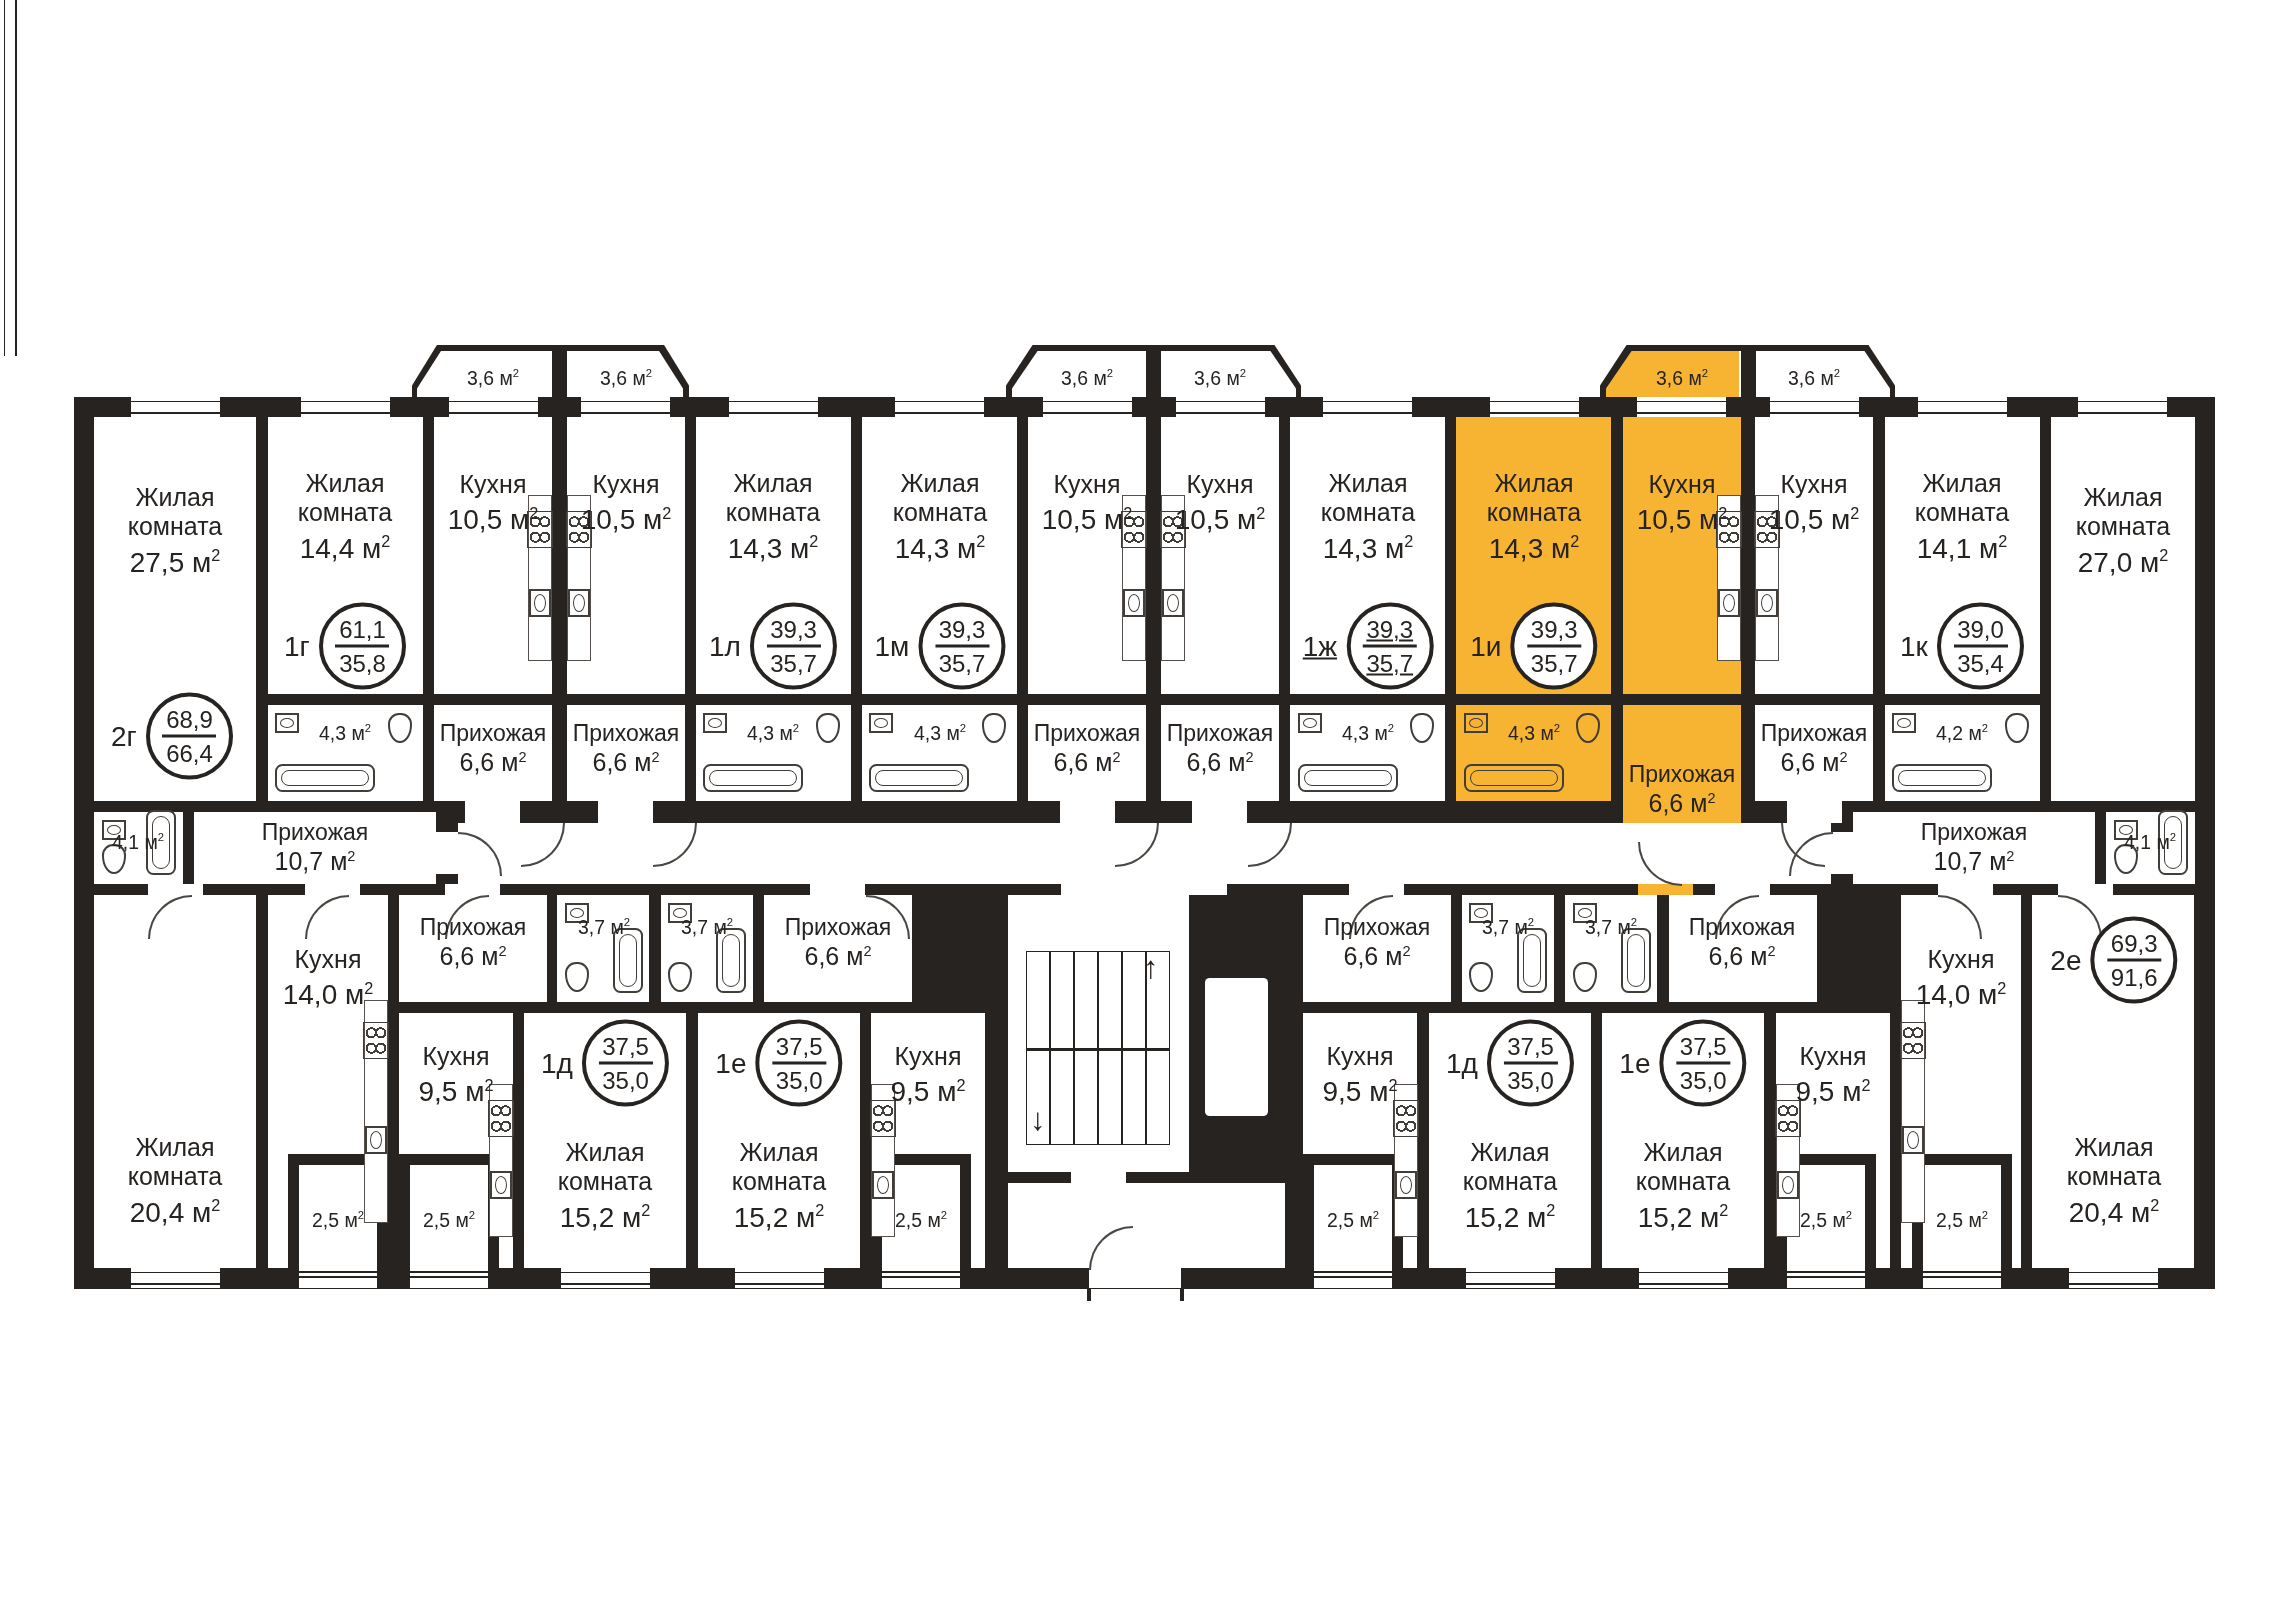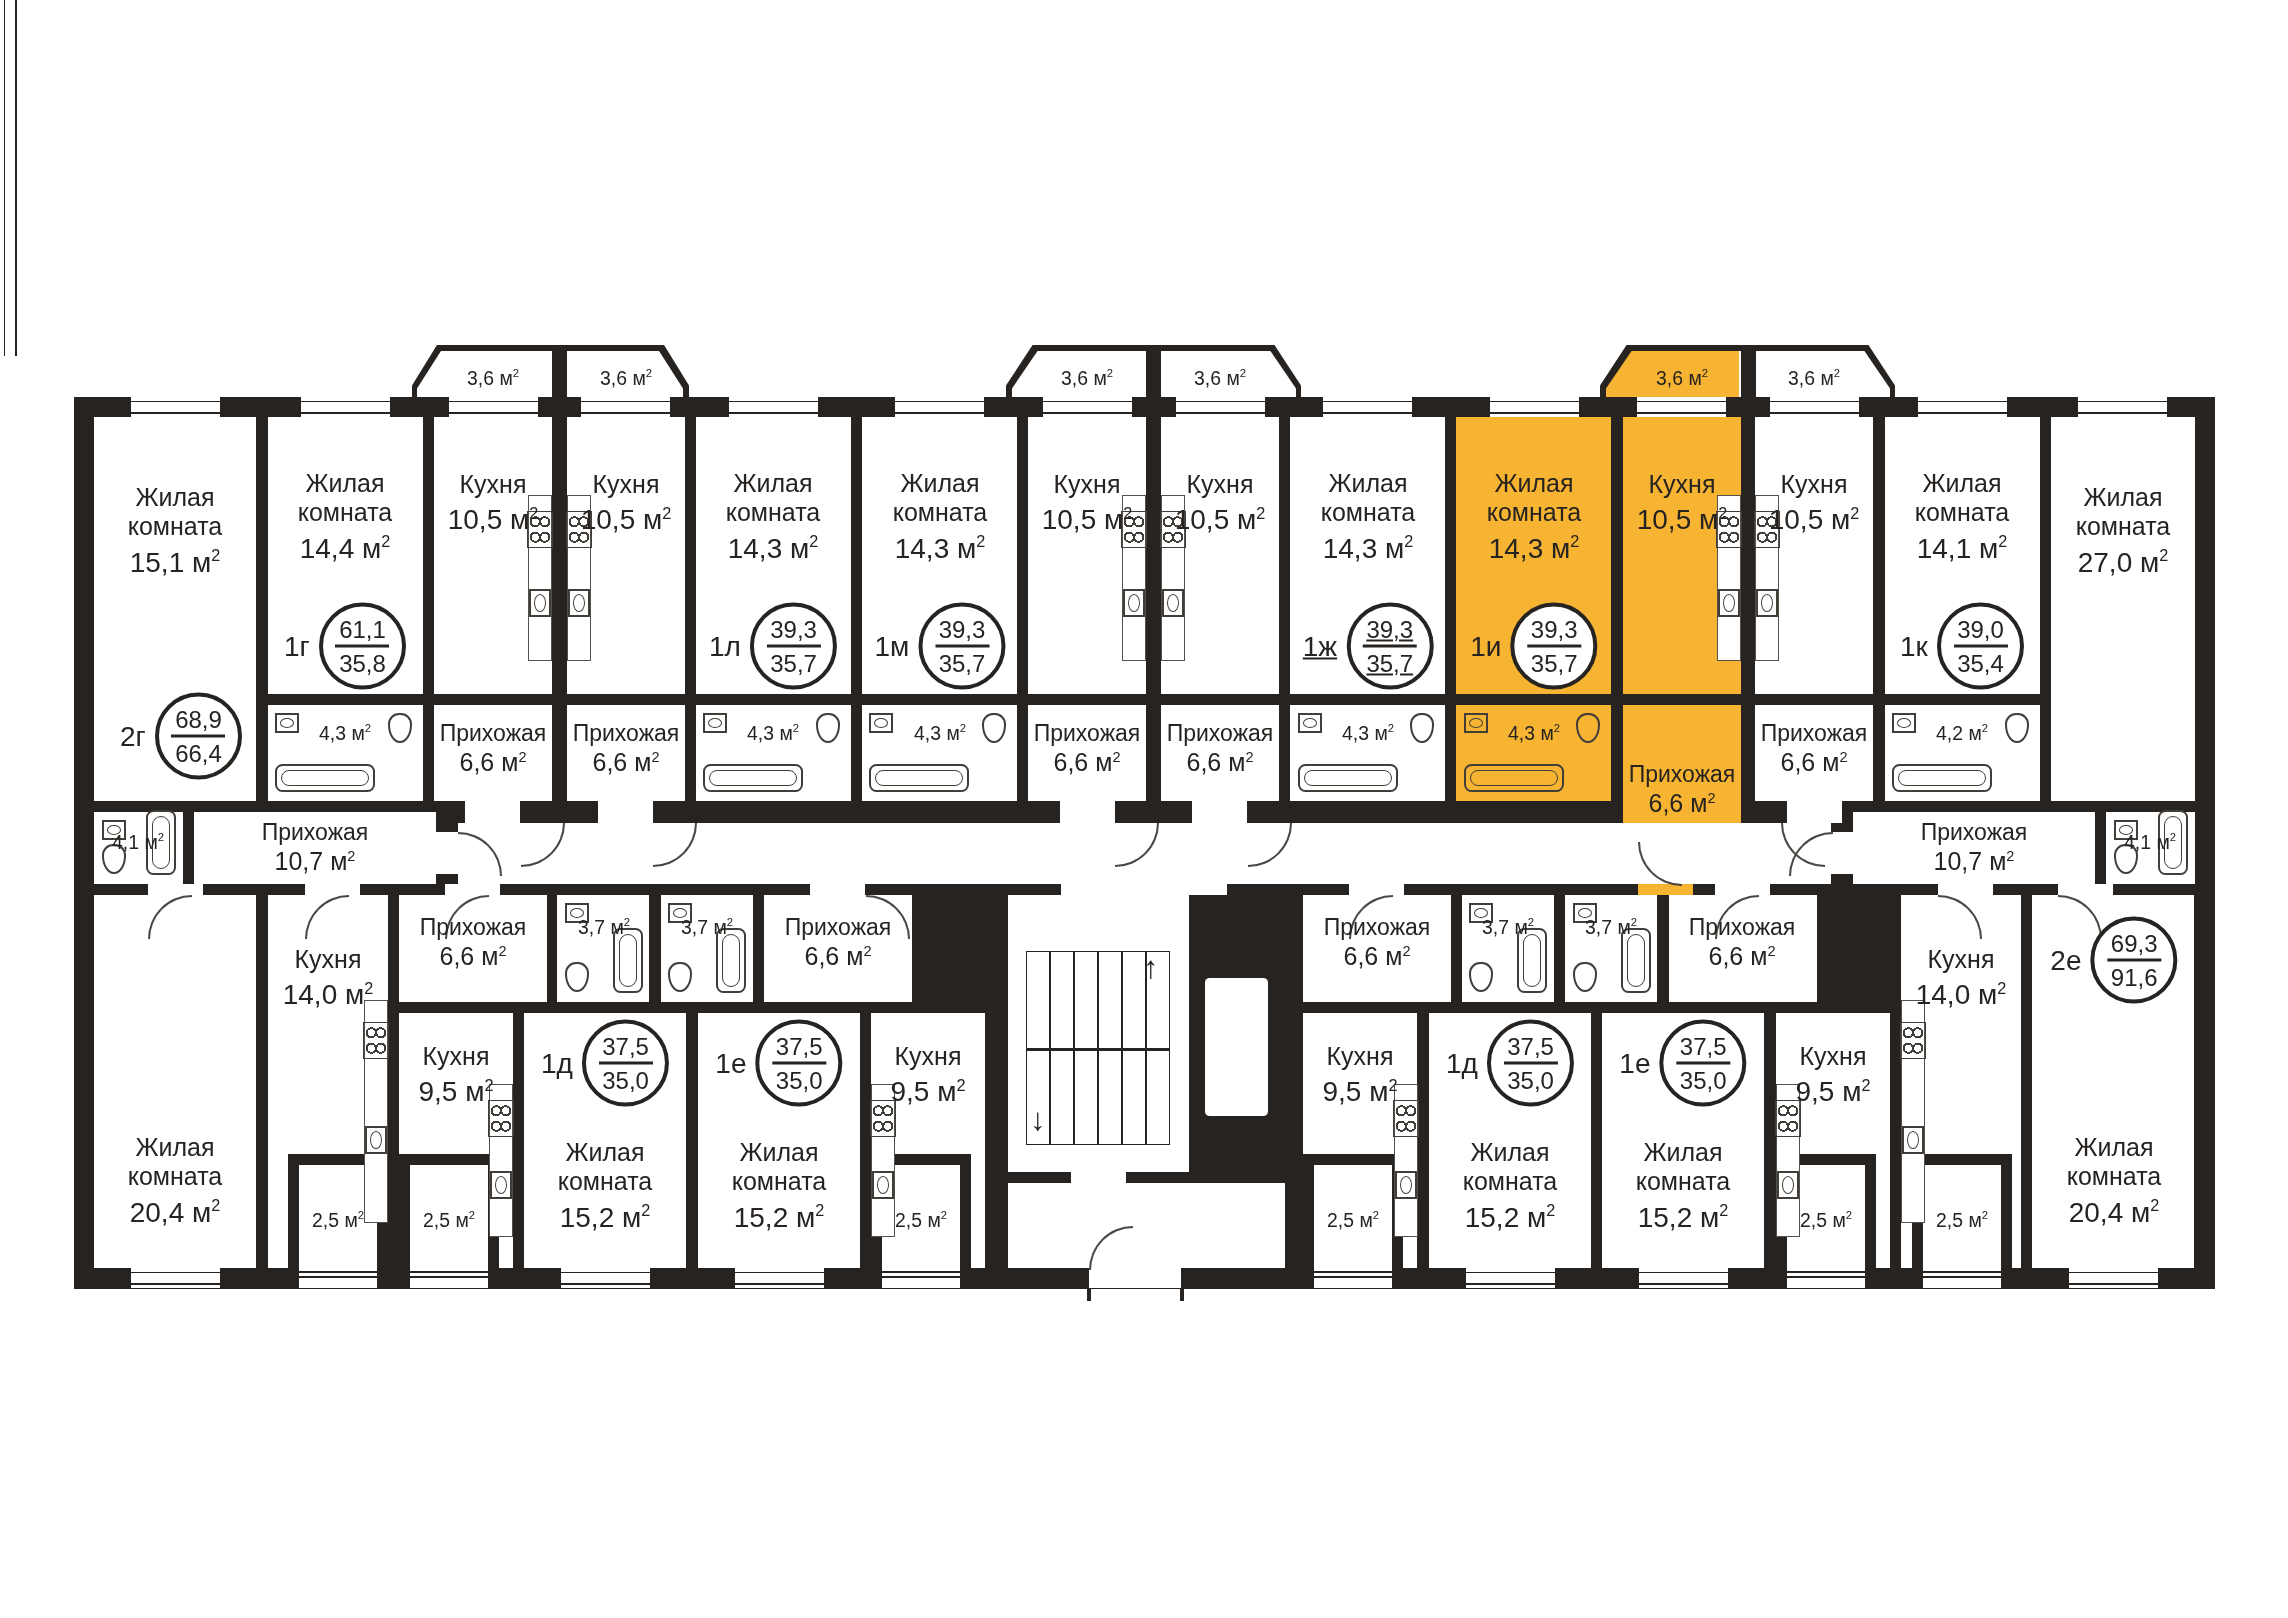--- a/index.html
+++ b/index.html
@@ -279,21 +279,21 @@
       <div class="snk" style="left: 1902px; top: 1126px; width: 22px; height: 28px;"></div>
       <div class="stairs" style="left: 1026px; top: 951px; width: 144px; height: 194px;"></div>
       <div class="arrow" style="left: 1143px; top: 952px;">↑</div>
       <div class="arrow" style="left: 1030px; top: 1104px;">↓</div>
       <div class="blk" style="left: 1087px; top: 1288px; width: 3.7px; height: 13px;"></div>
       <div class="blk" style="left: 1180px; top: 1288px; width: 3.7px; height: 13px;"></div>
     </div>
   <div id="labels-layer">
       <div class="rlabel" style="left: 175px; top: 531px;">
         <span class="n">Жилая комната</span>
-        <span class="a"><span>15,1</span>&nbsp;<span>м</span><span class="sup">2</span></span>
+        <span class="a"><span>27,5</span>&nbsp;<span>м</span><span class="sup">2</span></span>
       </div>
       <div class="rlabel" style="left: 345px; top: 517px;">
         <span class="n">Жилая комната</span>
         <span class="a"><span>14,4</span>&nbsp;<span>м</span><span class="sup">2</span></span>
       </div>
       <div class="rlabel" style="left: 493px; top: 503px;">
         <span class="n">Кухня</span>
         <span class="a"><span>10,5</span>&nbsp;<span>м</span><span class="sup">2</span></span>
       </div>
       <div class="rlabel" style="left: 626px; top: 503px;">
@@ -501,21 +501,21 @@
       </div>
       <div class="rlabel small" style="left: 1353px; top: 1220px;">
         <span class="a"><span>2,5</span>&nbsp;<span>м</span><span class="sup">2</span></span>
       </div>
       <div class="rlabel small" style="left: 1826px; top: 1220px;">
         <span class="a"><span>2,5</span>&nbsp;<span>м</span><span class="sup">2</span></span>
       </div>
       <div class="rlabel small" style="left: 1962px; top: 1220px;">
         <span class="a"><span>2,5</span>&nbsp;<span>м</span><span class="sup">2</span></span>
       </div>
-      <div class="chip" style="left: 181px; top: 736px;">
+      <div class="chip" style="left: 172px; top: 736px;">
         <span class="apt">2г</span>
         <div class="circle">
           <span class="t">68,9</span>
           <div class="dv"></div>
           <span class="b">66,4</span>
         </div>
       </div>
       <div class="chip" style="left: 345px; top: 646px;">
         <span class="apt">1г</span>
         <div class="circle">

